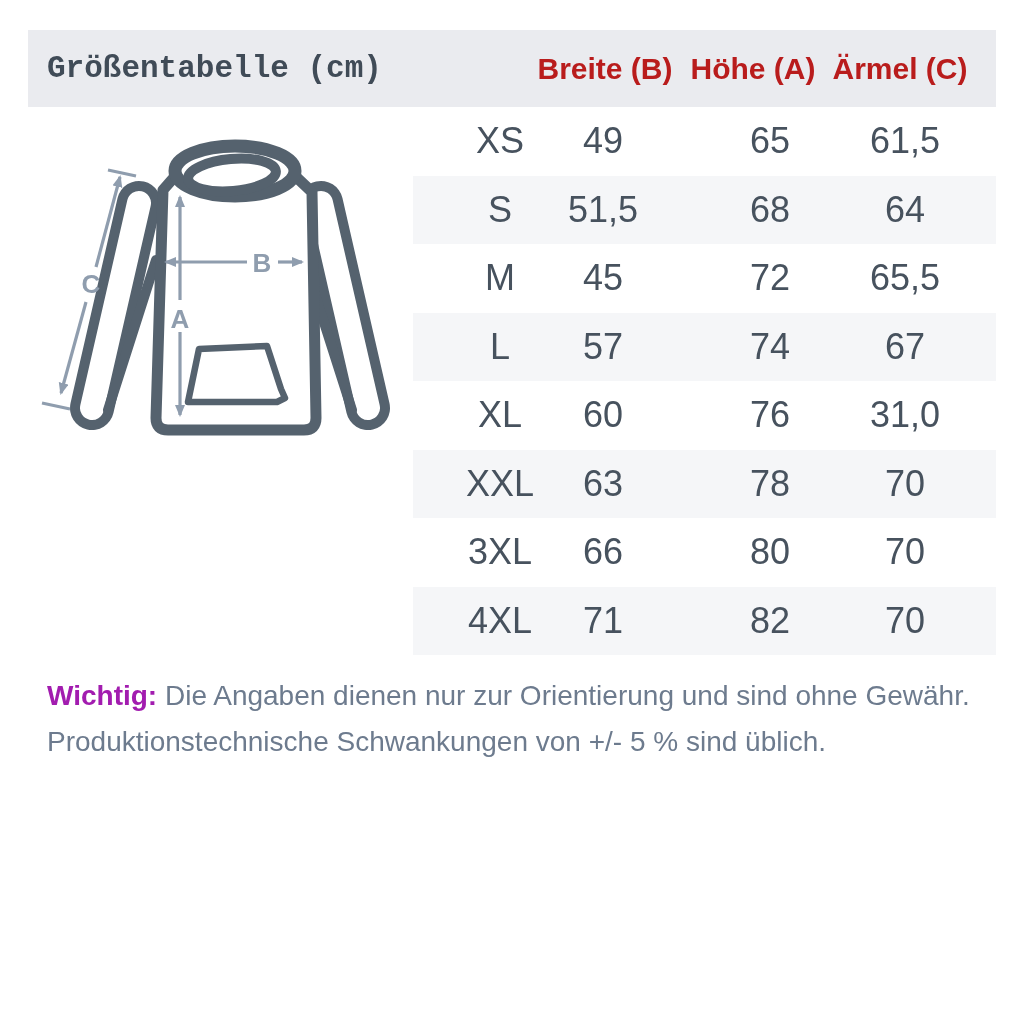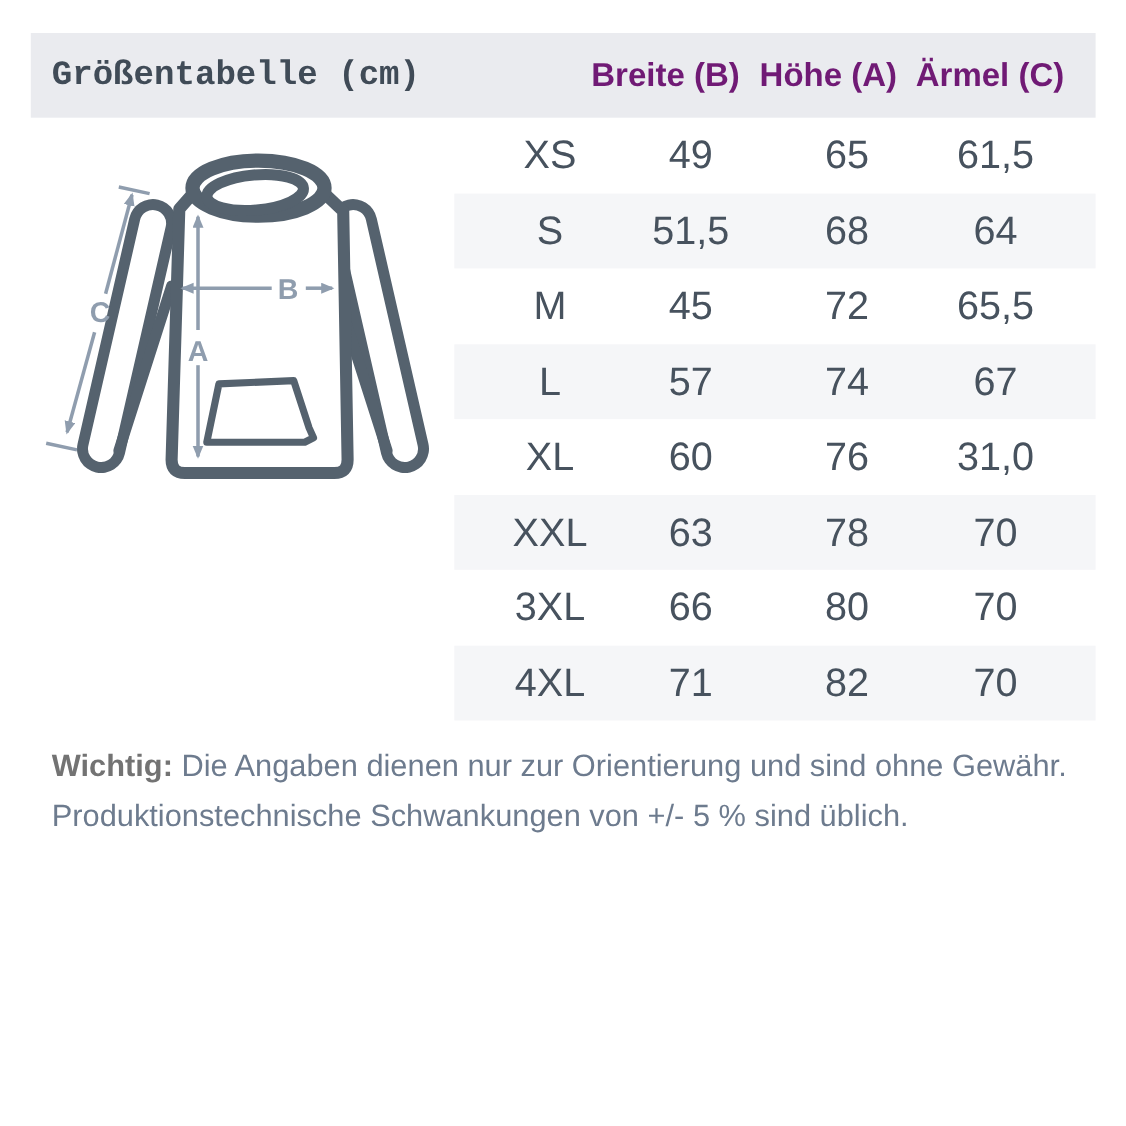--- a/index.html
+++ b/index.html
@@ -11,43 +11,43 @@
   .header-bar{
     position:absolute;left:28px;top:30px;width:968px;height:77px;
     background:#eaebef;
   }
   .page-title{
     position:absolute;left:19px;top:0;line-height:77px;
     font-size:31px;font-weight:700;color:#404b57;white-space:nowrap;font-family:Liberation Mono, monospace;
   }
   .col-head{
     position:absolute;top:0;line-height:77px;transform:translateX(-50%);
-    font-size:30px;font-weight:700;color:#701a75;white-space:nowrap;
+    font-size:30px;font-weight:700;color:#b91c1c;white-space:nowrap;
   }
   .ch0{left:577px}.ch1{left:725px}.ch2{left:872px}
   
   .tbody{position:absolute;left:0;top:107px;width:816px;}
   .trow{position:relative;height:68.5px;}
   .trow.striped::before{
     content:"";position:absolute;left:413px;top:0;width:583px;height:100%;
     background:#f5f6f8;
   }
   .cell{
     position:absolute;top:0;transform:translateX(-50%);line-height:68.5px;
     font-size:36px;color:#47525e;white-space:nowrap;z-index:1;
   }
-  .c0{left:500px}.c1{left:628px}.c2{left:770px}.c3{left:905px}
+  .c0{left:500px}.c1{left:603px}.c2{left:770px}.c3{left:905px}
   
   .diagram{position:absolute;left:40px;top:130px;}
   
   .note{
     position:absolute;left:47px;top:673px;width:930px;
     font-size:28px;line-height:46px;color:#6d7b8e;
   }
-  .note b{font-weight:700;color:#737373;}
+  .note b{font-weight:700;color:#a21caf;}
 </style>
 </head>
 <body>
 
 <div id="canvas">
 
   <div class="header-bar">
     <div class="page-title">Größentabelle (cm)</div>
     <div class="col-head ch0">Breite (B)</div>
     <div class="col-head ch1">Höhe (A)</div>

